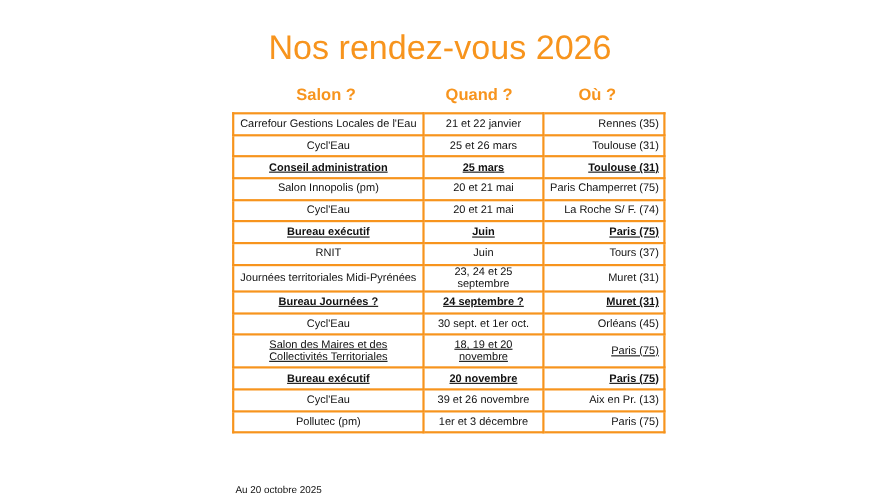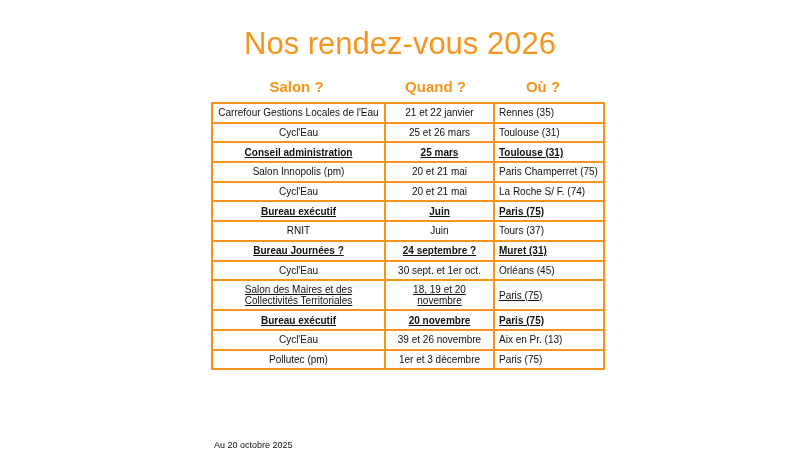--- a/index.html
+++ b/index.html
@@ -60,21 +60,21 @@
       padding: 0 4px;
       vertical-align: middle;
       line-height: 11px;
     }
     table.schedule tr.tall td {
       height: 28px;
       text-decoration: underline;
     }
     table.schedule td.c1 { width: 163px; text-align: center; }
     table.schedule td.c2 { width: 99px; text-align: center; }
-    table.schedule td.c3 { width: 100px; text-align: left; }
+    table.schedule td.c3 { width: 100px; text-align: right; }
     table.schedule tr.bold td { font-weight: bold; text-decoration: underline; }
     .footnote {
       position: absolute;
       left: 214px;
       top: 440px;
       font-size: 9px;
       color: #111;
     }
   </style>
 </head>
@@ -119,20 +119,25 @@
       <tr class="bold">
         <td class="c1">Bureau exécutif</td>
         <td class="c2">Juin</td>
         <td class="c3">Paris (75)</td>
       </tr>
       <tr>
         <td class="c1">RNIT</td>
         <td class="c2">Juin</td>
         <td class="c3">Tours (37)</td>
       </tr>
+      <tr>
+        <td class="c1">Journées territoriales Midi-Pyrénées</td>
+        <td class="c2">23, 24 et 25 septembre</td>
+        <td class="c3">Muret (31)</td>
+      </tr>
       <tr class="bold">
         <td class="c1">Bureau Journées ?</td>
         <td class="c2">24 septembre ?</td>
         <td class="c3">Muret (31)</td>
       </tr>
       <tr>
         <td class="c1">Cycl'Eau</td>
         <td class="c2">30 sept. et 1er oct.</td>
         <td class="c3">Orléans (45)</td>
       </tr>

